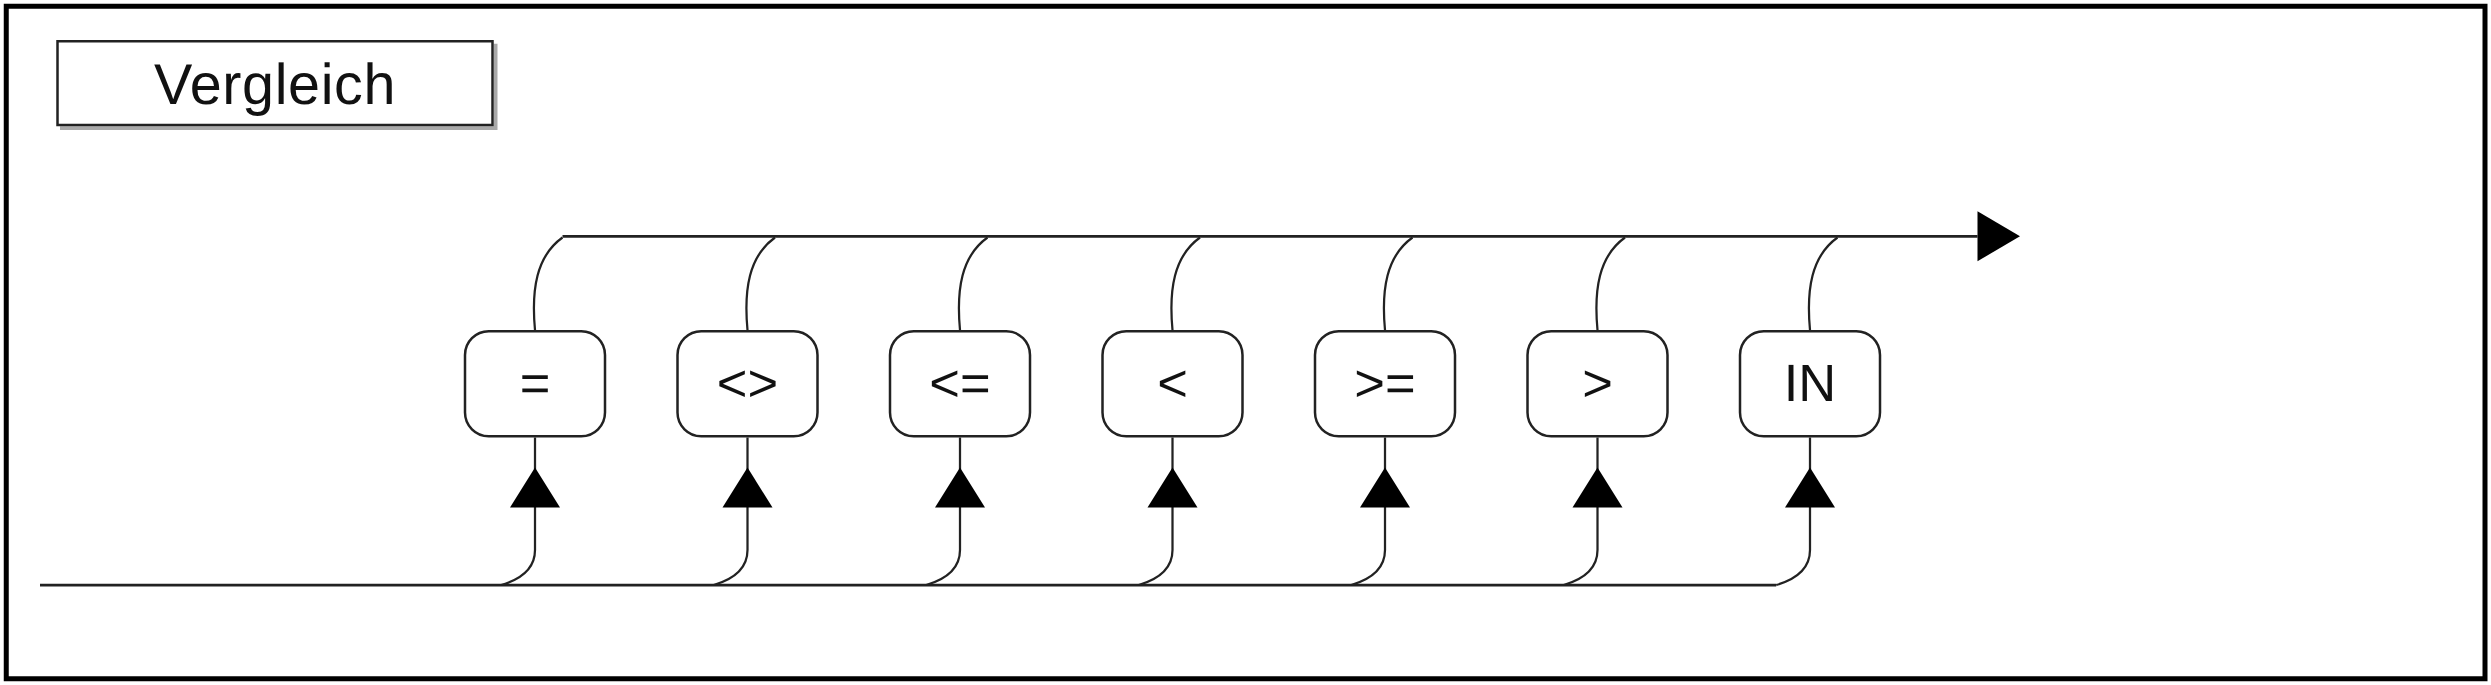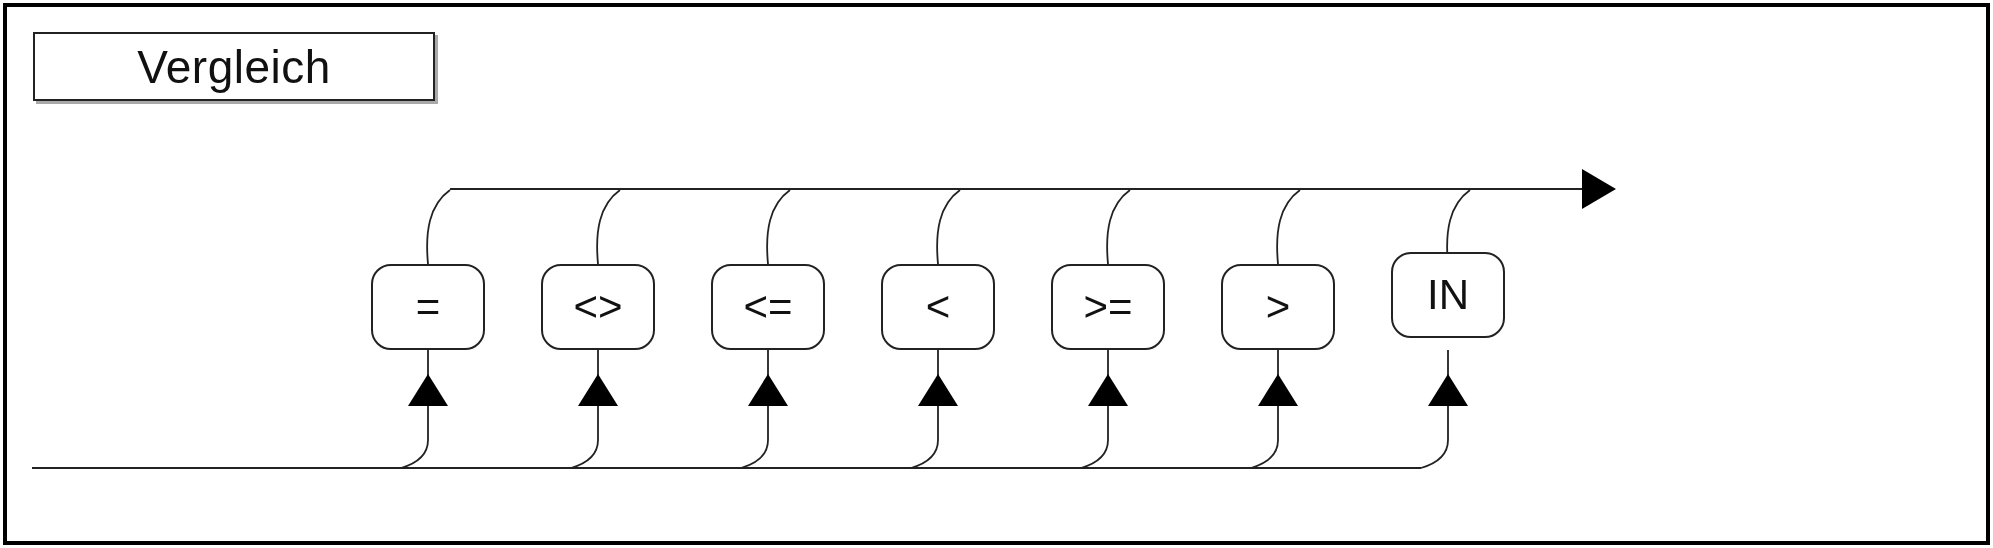--- a/index.html
+++ b/index.html
@@ -17,23 +17,23 @@
   }
   .frame {
     position: absolute;
     inset: 3px;
     border: 4px solid var(--frame, #000000);
     box-sizing: border-box;
     pointer-events: none;
   }
   .title-box {
     position: absolute;
-    left: 33px;
+    left: 45px;
     top: 32px;
-    width: 402px;
+    width: 350px;
     height: 69px;
     box-sizing: border-box;
     background: #ffffff;
     border: 2px solid var(--line, #1a1a1a);
     box-shadow: 3px 3px 0 #a9a9a9;
     display: flex;
     align-items: center;
     justify-content: center;
   }
   .title-box span {
@@ -128,17 +128,17 @@
       </div>
       <div class="op-node" style="left: 881px; top: 264px;">
         <span>&lt;</span>
       </div>
       <div class="op-node" style="left: 1051px; top: 264px;">
         <span>&gt;=</span>
       </div>
       <div class="op-node" style="left: 1221px; top: 264px;">
         <span>&gt;</span>
       </div>
-      <div class="op-node" style="left: 1391px; top: 252px;">
+      <div class="op-node" style="left: 1391px; top: 264px;">
         <span>IN</span>
       </div>
     </div>
 </div>
 
 </body></html>

